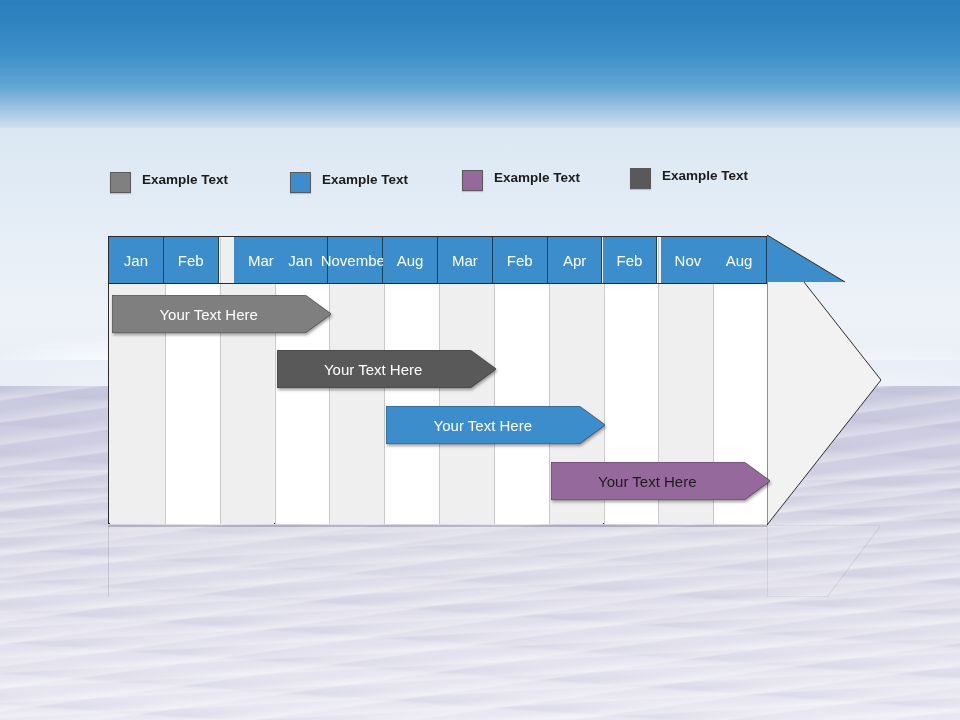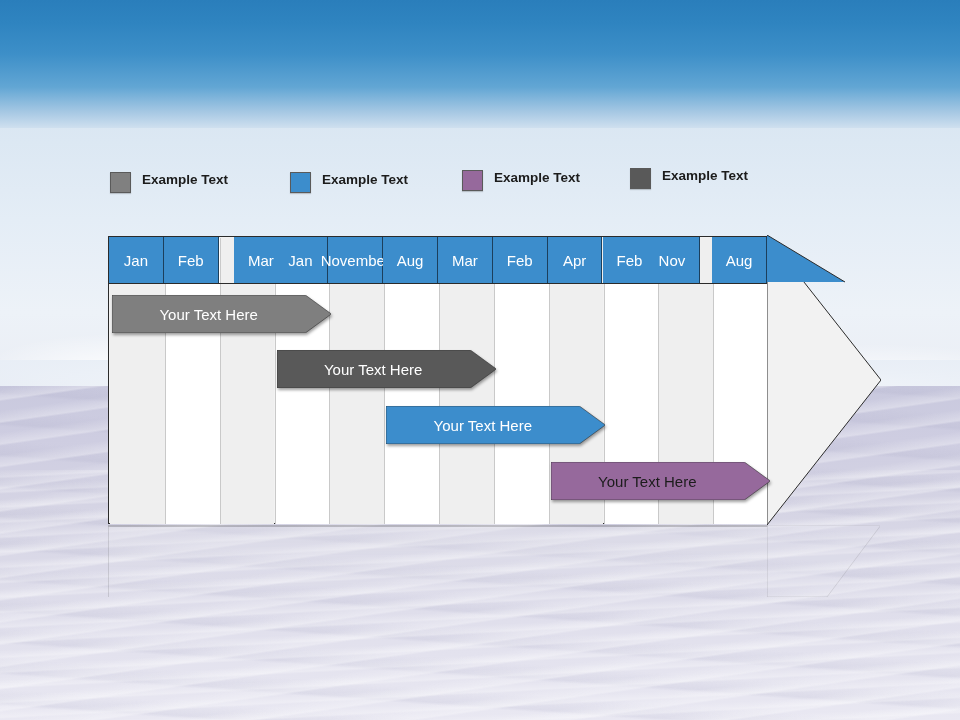--- a/index.html
+++ b/index.html
@@ -237,21 +237,21 @@
         </div>
         <div class="mcell" style="left: 383.833px; width: 54.8333px;">
           <span>Feb</span>
         </div>
         <div class="mcell" style="left: 438.667px; width: 54.8333px;">
           <span>Apr</span>
         </div>
         <div class="mcell" style="left: 493.5px; width: 54.8333px;">
           <span>Feb</span>
         </div>
-        <div class="mcell" style="left: 536px; width: 54.8333px;">
+        <div class="mcell" style="left: 552px; width: 54.8333px;">
           <span>Nov</span>
         </div>
         <div class="mcell" style="left: 603.167px; width: 54.8333px;">
           <span>Aug</span>
         </div>
       </div>
     <div class="mhead-line"></div>
 
     <div id="bars">
         <div class="bar" style="left: 4px; top: 59px; width: 219.333px;">

